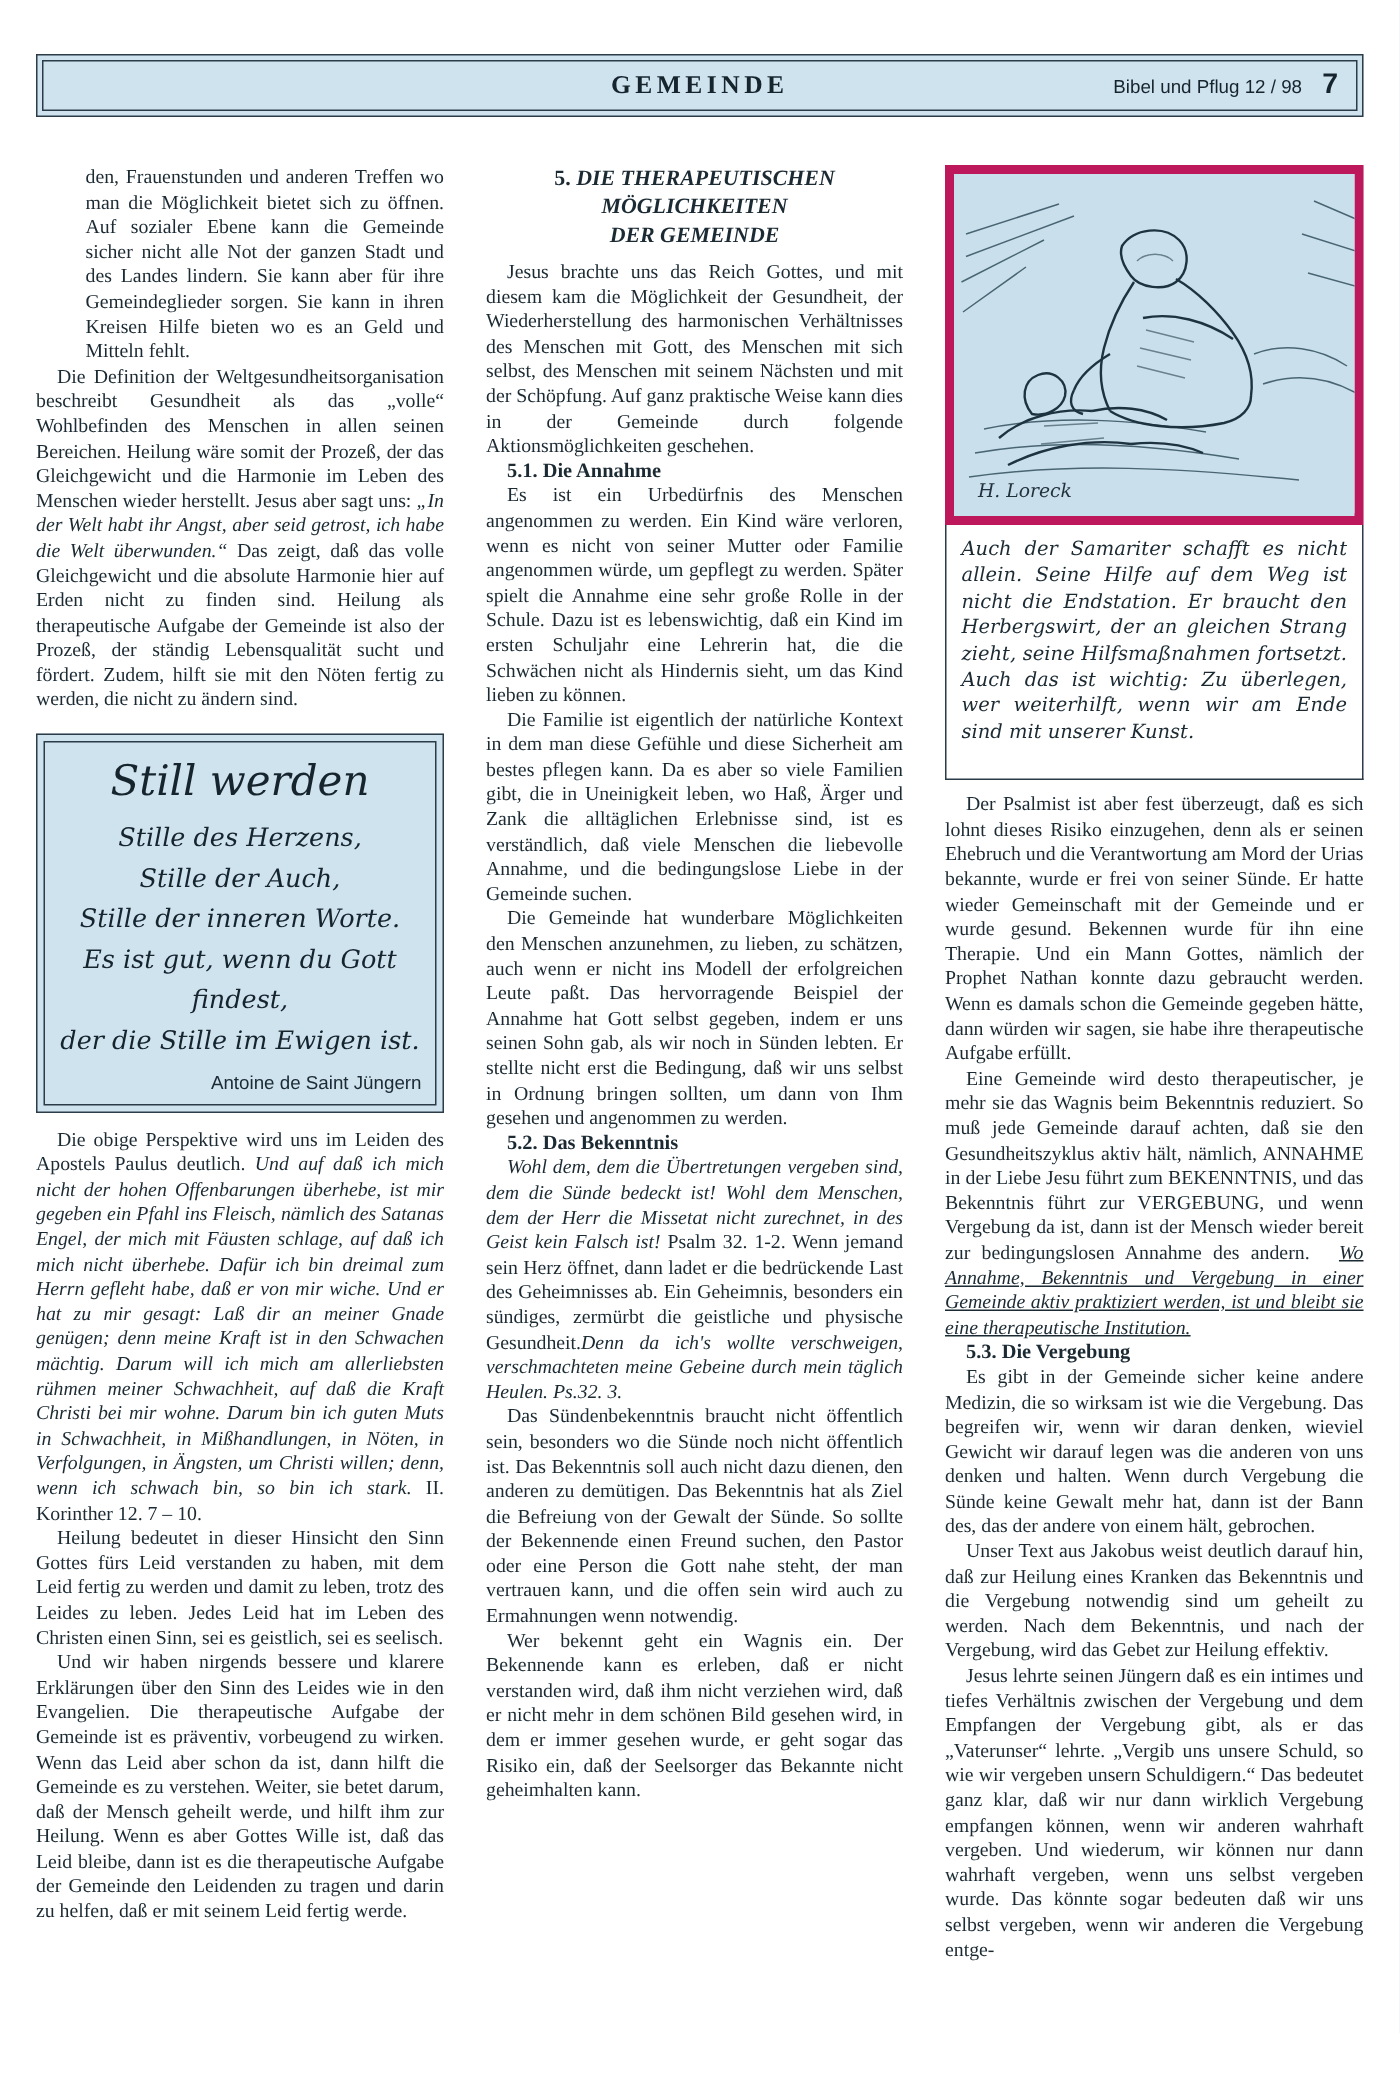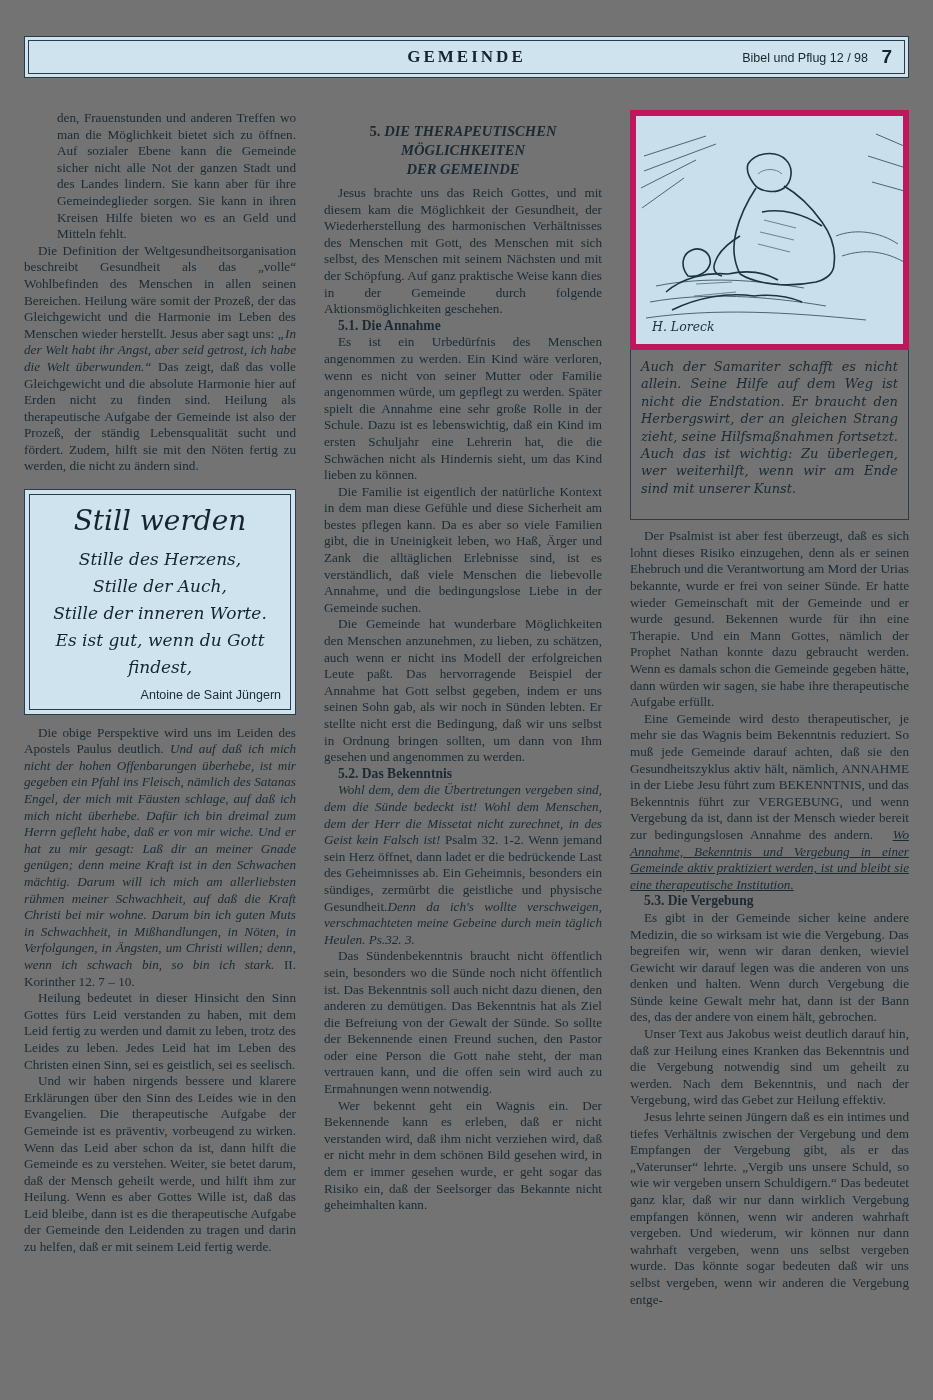--- a/index.html
+++ b/index.html
@@ -11,21 +11,21 @@
     height: 1400px;
     background: #cfe3ee;
     font-family: "Liberation Serif", serif;
     color: #1b2a33;
     overflow: hidden;
   }
   .page {
     position: relative;
     width: 933px;
     height: 1400px;
-    background: #737373;
+    background: #ffffff;
     box-sizing: border-box;
     padding: 0;
   }
 
   
   .header-band {
     position: absolute;
     left: 24px;
     top: 36px;
     width: 885px;
@@ -95,21 +95,21 @@
   .col1 { left: 24px;  width: 272px; }
   .col2 { left: 324px; width: 278px; }
   .col3 { left: 630px; width: 279px; }
 
   .sec-head {
     text-align: center;
     font-style: italic;
     font-weight: bold;
     font-size: 14.6px;
     line-height: 19px;
-    margin: 12px 0 6px 0;
+    margin: 0 0 6px 0;
     text-indent: 0;
   }
   .sec-head .num {
     font-style: normal;
   }
   .sub-head {
     font-weight: bold;
     font-size: 13.6px;
     margin: 11px 0 2px 0;
     text-indent: 0;
@@ -200,20 +200,21 @@
   <div class="col col1">
     <p class="noindent">den, Frauenstunden und anderen Treffen wo man die Möglichkeit bietet sich zu öffnen. Auf sozialer Ebene kann die Gemeinde sicher nicht alle Not der ganzen Stadt und des Landes lindern. Sie kann aber für ihre Gemeindeglieder sorgen. Sie kann in ihren Kreisen Hilfe bieten wo es an Geld und Mitteln fehlt.</p>
     <p><span>Die Definition der Weltgesundheitsorganisation beschreibt Gesundheit als das „volle“ Wohlbefinden des Menschen in allen seinen Bereichen. Heilung wäre somit der Prozeß, der das Gleichgewicht und die Harmonie im Leben des Menschen wieder herstellt. Jesus aber sagt uns: </span><span class="it">„In der Welt habt ihr Angst, aber seid getrost, ich habe die Welt überwunden.“</span><span> Das zeigt, daß das volle Gleichgewicht und die absolute Harmonie hier auf Erden nicht zu finden sind. Heilung als therapeutische Aufgabe der Gemeinde ist also der Prozeß, der ständig Lebensqualität sucht und fördert. Zudem, hilft sie mit den Nöten fertig zu werden, die nicht zu ändern sind.</span></p>
 
     <div class="poem-box">
       <div class="poem-title">Still werden</div>
       <div class="poem-line">Stille des Herzens,</div>
       <div class="poem-line">Stille der Auch,</div>
       <div class="poem-line">Stille der inneren Worte.</div>
       <div class="poem-line">Es ist gut, wenn du Gott findest,</div>
+      <div class="poem-line">der die Stille im Ewigen ist.</div>
       <div class="poem-author">Antoine de Saint Jüngern</div>
     </div>
 
     <p><span>Die obige Perspektive wird uns im Leiden des Apostels Paulus deutlich. </span><span class="it">Und auf daß ich mich nicht der hohen Offenbarungen überhebe, ist mir gegeben ein Pfahl ins Fleisch, nämlich des Satanas Engel, der mich mit Fäusten schlage, auf daß ich mich nicht überhebe. Dafür ich bin dreimal zum Herrn gefleht habe, daß er von mir wiche. Und er hat zu mir gesagt: Laß dir an meiner Gnade genügen; denn meine Kraft ist in den Schwachen mächtig. Darum will ich mich am allerliebsten rühmen meiner Schwachheit, auf daß die Kraft Christi bei mir wohne. Darum bin ich guten Muts in Schwachheit, in Mißhandlungen, in Nöten, in Verfolgungen, in Ängsten, um Christi willen; denn, wenn ich schwach bin, so bin ich stark.</span><span> II. Korinther 12. 7 – 10.</span></p>
     <p>Heilung bedeutet in dieser Hinsicht den Sinn Gottes fürs Leid verstanden zu haben, mit dem Leid fertig zu werden und damit zu leben, trotz des Leides zu leben. Jedes Leid hat im Leben des Christen einen Sinn, sei es geistlich, sei es seelisch.</p>
     <p>Und wir haben nirgends bessere und klarere Erklärungen über den Sinn des Leides wie in den Evangelien. Die therapeutische Aufgabe der Gemeinde ist es präventiv, vorbeugend zu wirken. Wenn das Leid aber schon da ist, dann hilft die Gemeinde es zu verstehen. Weiter, sie betet darum, daß der Mensch geheilt werde, und hilft ihm zur Heilung. Wenn es aber Gottes Wille ist, daß das Leid bleibe, dann ist es die therapeutische Aufgabe der Gemeinde den Leidenden zu tragen und darin zu helfen, daß er mit seinem Leid fertig werde.</p>
   </div>
 
   <div class="col col2">
     <div class="sec-head">

